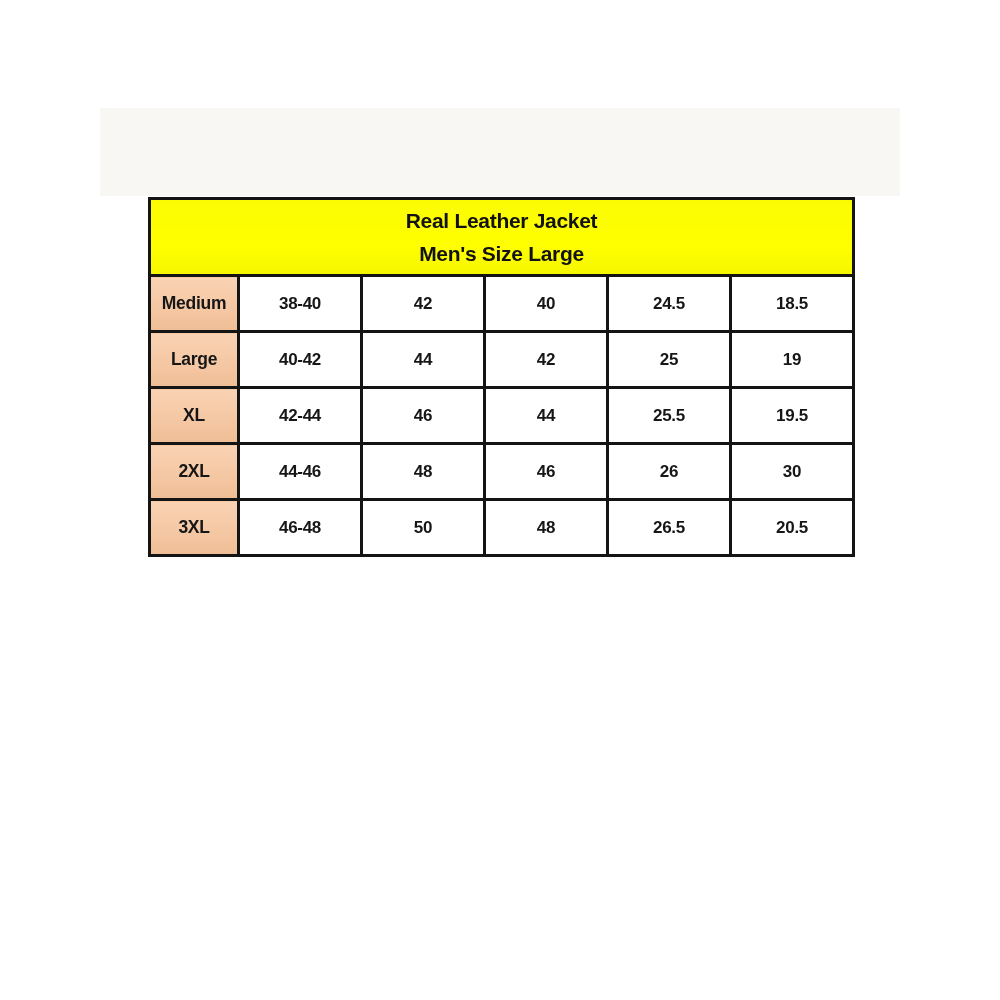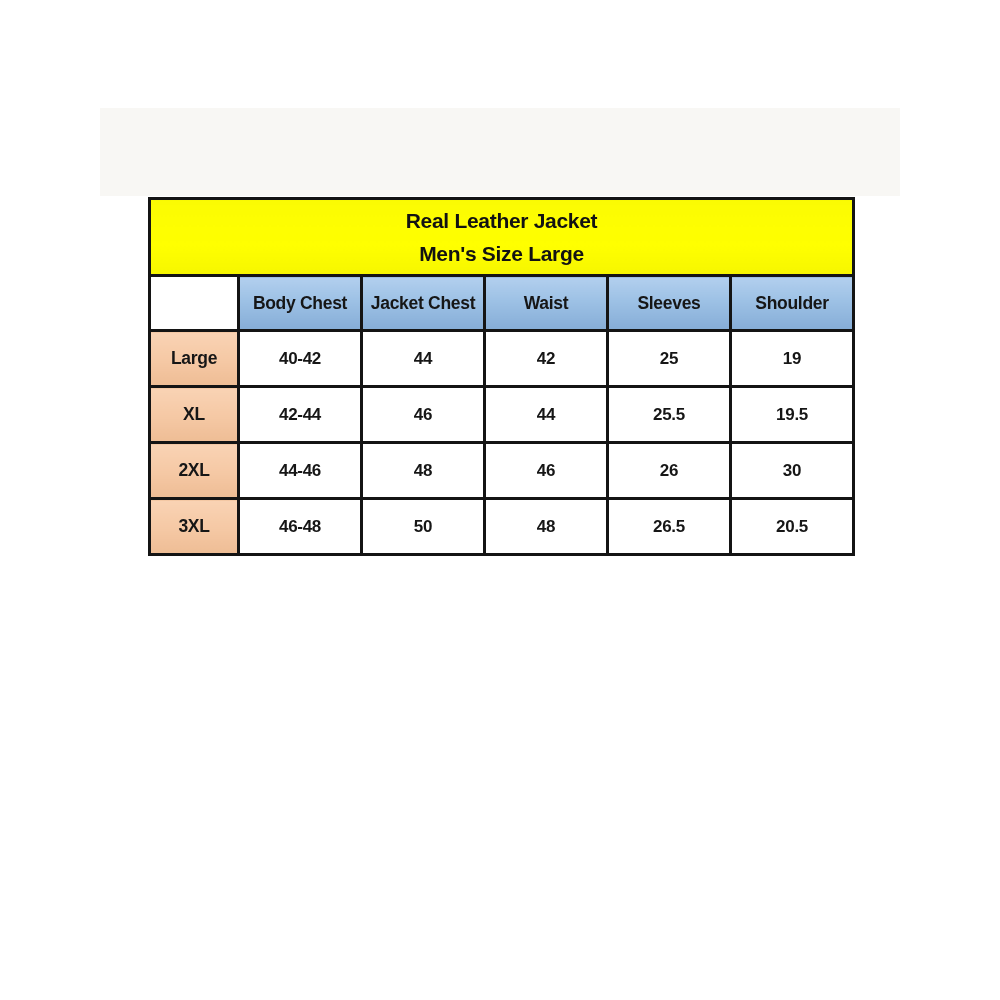--- a/index.html
+++ b/index.html
@@ -88,29 +88,29 @@
       <col style="width:123px">
       <col style="width:123px">
     </colgroup>
     <tbody>
       <tr>
         <td class="title-cell" colspan="6">
           <div class="title-line">Real Leather Jacket</div>
           <div class="title-line">Men's Size Large</div>
         </td>
       </tr>
-      <tr id="header-row">
-          <th class="corner-cell"></th>
-          <th class="col-header">Body Chest</th>
-          <th class="col-header">Jacket Chest</th>
-          <th class="col-header">Waist</th>
-          <th class="col-header">Sleeves</th>
-          <th class="col-header">Shoulder</th>
+
+        <tr>
+          <td class="size-cell">Medium</td>
+          <td class="value-cell">38-40</td>
+          <td class="value-cell">42</td>
+          <td class="value-cell">40</td>
+          <td class="value-cell">24.5</td>
+          <td class="value-cell">18.5</td>
         </tr>
-
         <tr>
           <td class="size-cell">Large</td>
           <td class="value-cell">40-42</td>
           <td class="value-cell">44</td>
           <td class="value-cell">42</td>
           <td class="value-cell">25</td>
           <td class="value-cell">19</td>
         </tr>
         <tr>
           <td class="size-cell">XL</td>

